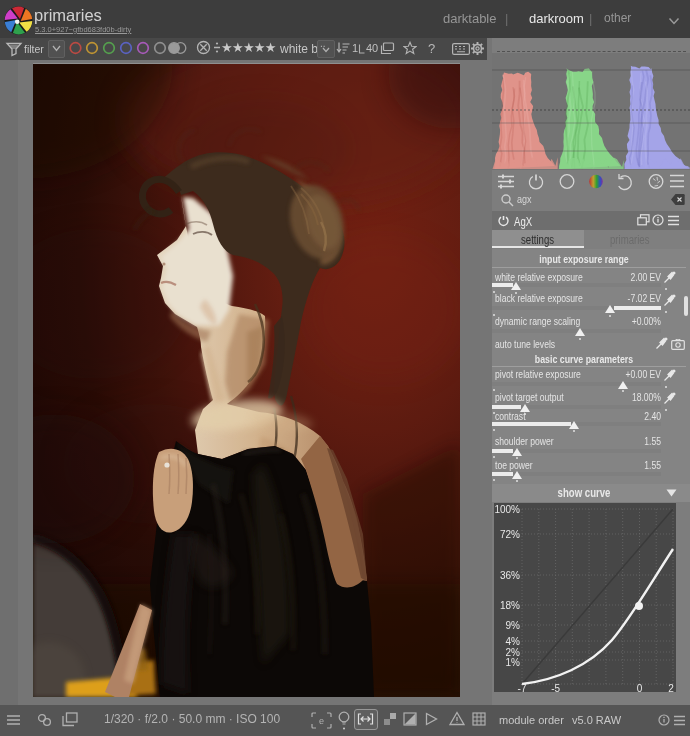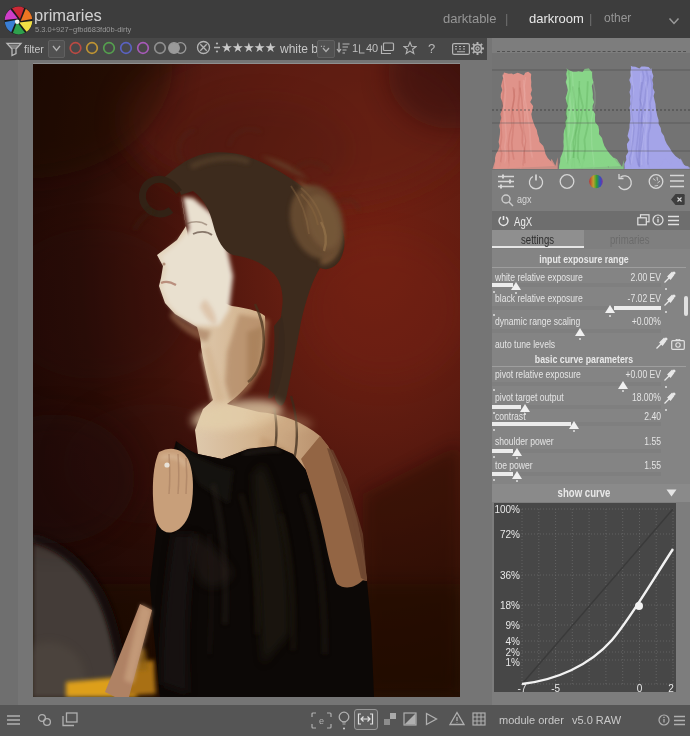--- a/index.html
+++ b/index.html
@@ -22,21 +22,21 @@
   <path d="M16.0,12.9 L8.0,2.3 A13.8,13.8 0 0 1 20.1,1.9 Z" fill="#cc2936"></path>
   <path d="M16.7,15.0 L21.8,2.8 A13.8,13.8 0 0 1 28.2,13.1 Z" fill="#ed7622"></path>
   <path d="M15.2,16.6 L28.3,15.0 A13.8,13.8 0 0 1 22.6,25.7 Z" fill="#efdf45"></path>
   <path d="M13.0,16.1 L21.0,26.7 A13.8,13.8 0 0 1 8.9,27.1 Z" fill="#2fa14d"></path>
   <path d="M12.3,14.0 L7.2,26.2 A13.8,13.8 0 0 1 0.8,15.9 Z" fill="#3a7fd5"></path>
   <path d="M13.8,12.4 L0.7,14.0 A13.8,13.8 0 0 1 6.4,3.3 Z" fill="#cf3ec9"></path>
  </g>
  <circle cx="13.2" cy="15.8" r="2.3" fill="#f4f4f4"></circle>
 </svg>
 <div class="txt" style="left:34px;top:6px;font-size:16.5px;color:#d2d2d2;">primaries</div>
-<div class="txt" style="left:35px;top:25px;font-size:7.5px;color:#999999;">5.3.0+927~gfbd683fd0b-dirty</div>
+<div class="txt" style="left:35px;top:25px;font-size:7.5px;color:#999999;text-decoration:underline;">5.3.0+927~gfbd683fd0b-dirty</div>
 <div class="txt" style="left:443px;top:11px;font-size:13px;color:#969696;">darktable</div>
 <div class="txt" style="left:505px;top:11px;font-size:13px;color:#6e6e6e;">|</div>
 <div class="txt" style="left:519px;top:11px;font-size:13px;color:#e8e8e8;margin-left:10px;">darkroom</div>
 <div class="txt" style="left:589px;top:11px;font-size:13px;color:#6e6e6e;">|</div>
 <div class="txt" style="left:604px;top:11px;font-size:12px;color:#969696;">other</div>
 <svg class="abs" style="left:668px;top:17px" width="12" height="8" viewBox="0 0 12 8">
       <path d="M1.5,1.5 L6,6.5 L10.5,1.5" fill="none" stroke="#9a9a9a" stroke-width="1.5"></path>
     </svg>
 
 <div class="abs" style="left:0;top:38px;width:487px;height:22px;background:#484848;"></div>
@@ -472,20 +472,21 @@
       <path d="M1,2 h13 M1,6 h13 M1,10 h13" stroke="#b0b0b0" stroke-width="1.5"></path>
     </svg>
 <svg class="abs" style="left:36px;top:712px" width="17" height="16" viewBox="0 0 17 16">
  <circle cx="6" cy="6" r="3.4" fill="none" stroke="#b0b0b0" stroke-width="1.3"></circle>
  <circle cx="11" cy="10" r="3.4" fill="none" stroke="#b0b0b0" stroke-width="1.3"></circle>
 </svg>
 <svg class="abs" style="left:62px;top:712px" width="16" height="15" viewBox="0 0 16 15">
  <rect x="4.5" y="1" width="10.5" height="9" fill="none" stroke="#b0b0b0" stroke-width="1.3"></rect>
  <path d="M1,4 v9.5 h11" fill="none" stroke="#b0b0b0" stroke-width="1.3"></path>
 </svg>
+<div class="txt" style="left:104px;top:712px;font-size:12px;color:#b4b4b4;">1/320 · f/2.0 · 50.0 mm · ISO 100</div>
 <svg class="abs" style="left:311px;top:712px" width="21" height="17" viewBox="0 0 21 17">
  <g fill="none" stroke="#b0b0b0" stroke-width="1.2">
   <path d="M1,5 V2 a1,1 0 0 1 1,-1 h3 M16,1 h3 a1,1 0 0 1 1,1 v3 M20,12 v3 a1,1 0 0 1 -1,1 h-3 M5,16 H2 a1,1 0 0 1 -1,-1 v-3"></path>
  </g>
  <text x="10.5" y="12" font-size="9" fill="#b0b0b0" text-anchor="middle" font-family="Liberation Sans,sans-serif">e</text>
 </svg>
 <svg class="abs" style="left:337px;top:711px" width="14" height="19" viewBox="0 0 14 19">
  <circle cx="7" cy="6" r="4.8" fill="none" stroke="#b0b0b0" stroke-width="1.3"></circle>
  <path d="M5,11 h4 M5.5,13 h3" stroke="#b0b0b0" stroke-width="1.2"></path>
  <circle cx="7" cy="17.5" r="1" fill="#d0d0d0"></circle>

